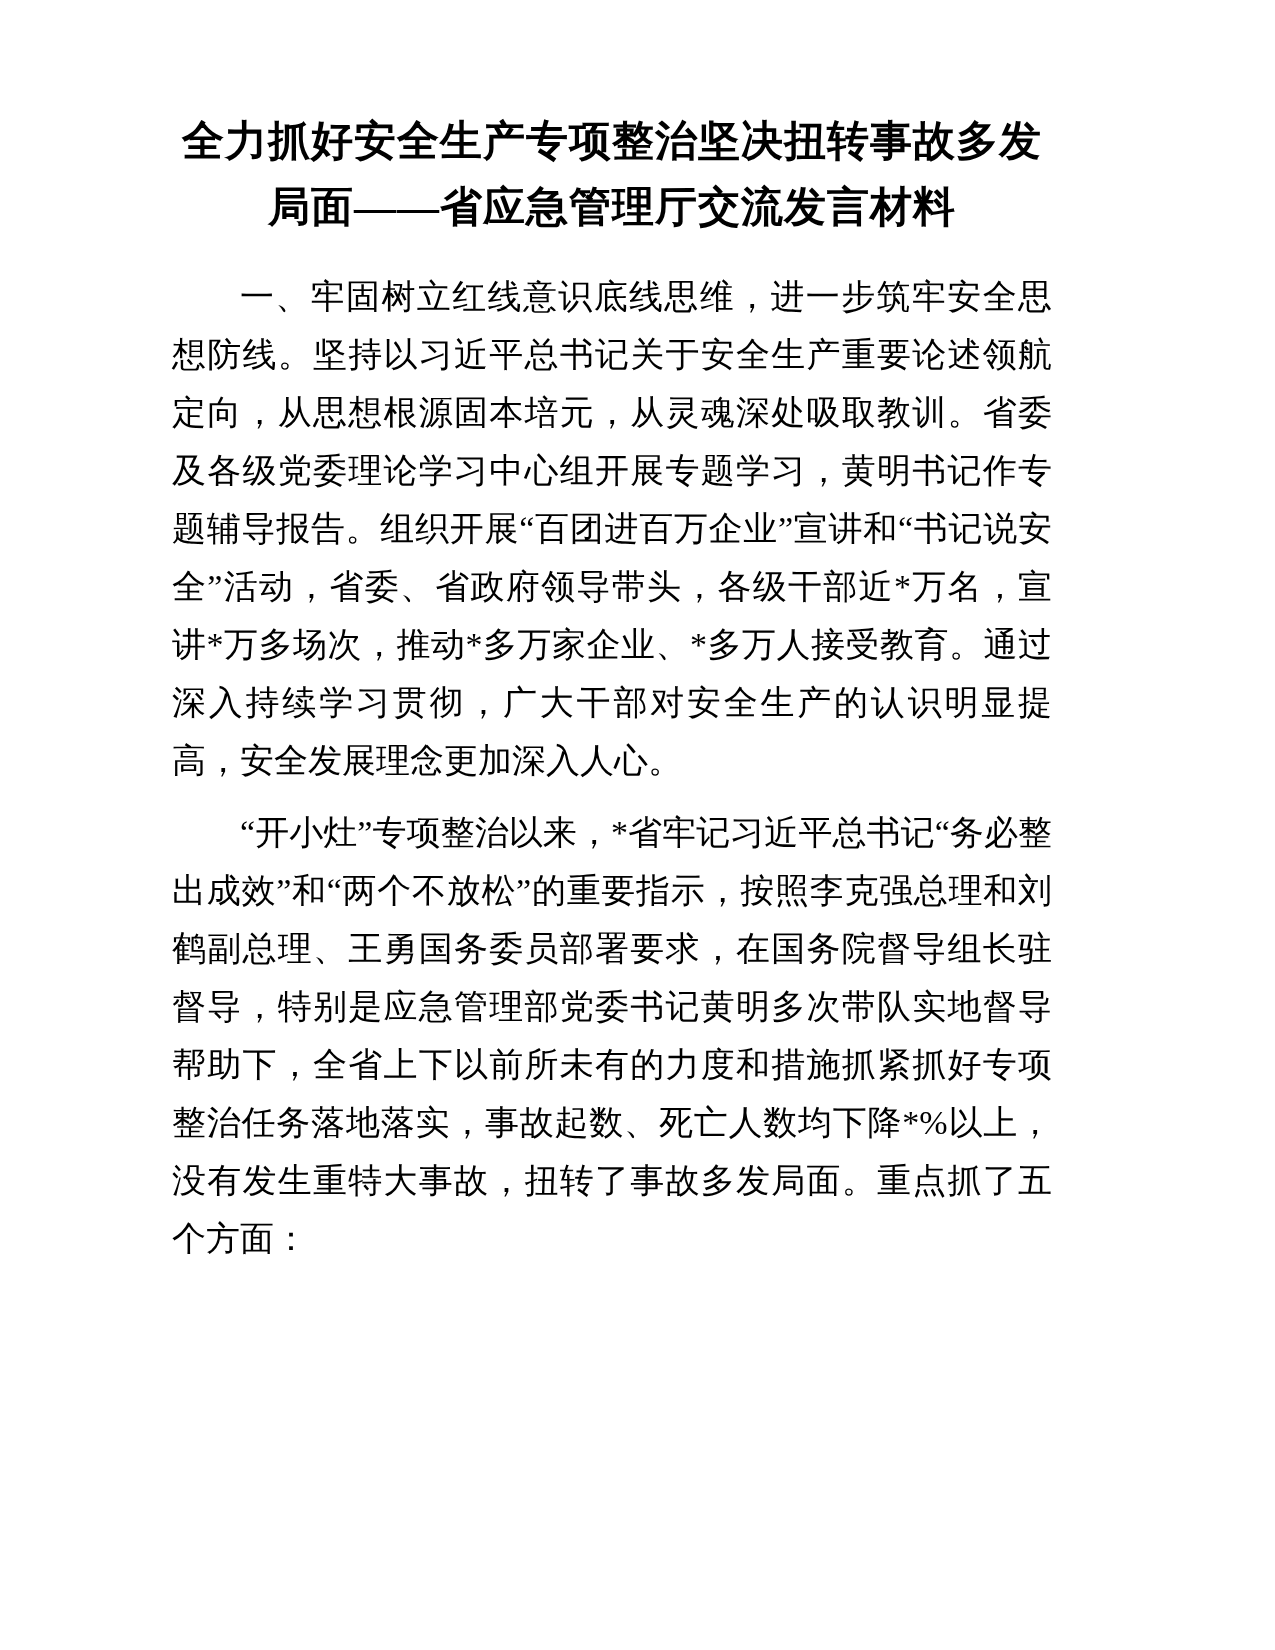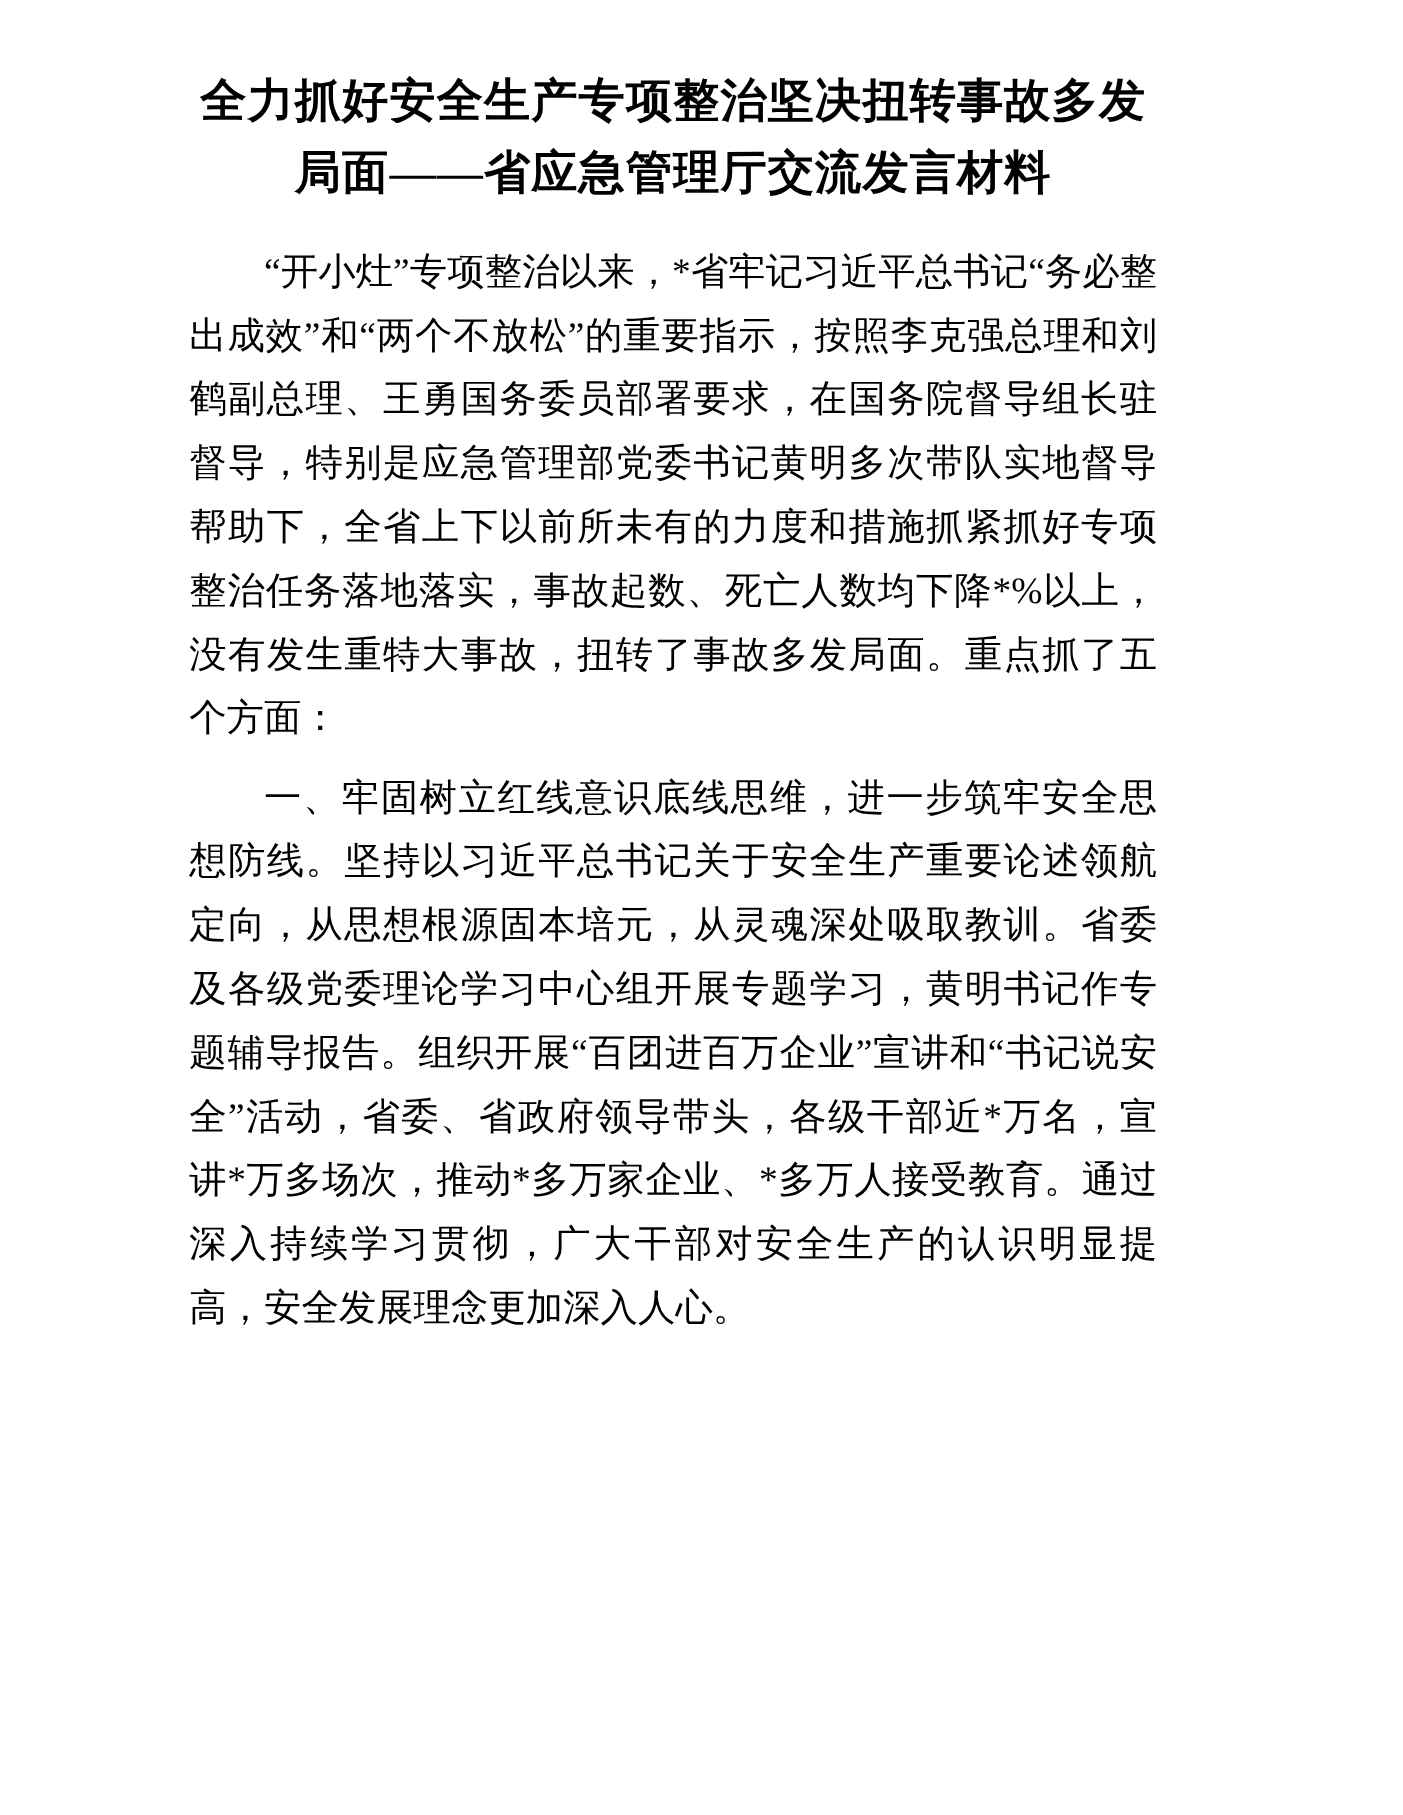--- a/index.html
+++ b/index.html
@@ -7,21 +7,21 @@
     padding: 0;
     background: #ffffff;
   }
   .page {
     position: relative;
     width: 1275px;
     height: 1650px;
     margin: 0 auto;
     background: #ffffff;
     box-sizing: border-box;
-    padding: 59px 223px 60px 172px;
+    padding: 108px 223px 60px 172px;
     overflow: hidden;
     font-family: "Liberation Serif", "DejaVu Serif", serif;
     color: #000000;
   }
   .doc-title {
     font-size: 42px;
     font-weight: 700;
     line-height: 66px;
     text-align: center;
     letter-spacing: 1px;
@@ -37,16 +37,16 @@
     word-break: break-all;
   }
 </style>
 </head>
 <body>
 
 <div class="page">
   <h1 class="doc-title">全力抓好安全生产专项整治坚决扭转事故多发局面——省应急管理厅交流发言材料</h1>
 
   <div class="doc-body">
+    <p>一、牢固树立红线意识底线思维，进一步筑牢安全思想防线。坚持以习近平总书记关于安全生产重要论述领航定向，从思想根源固本培元，从灵魂深处吸取教训。省委及各级党委理论学习中心组开展专题学习，黄明书记作专题辅导报告。组织开展“百团进百万企业”宣讲和“书记说安全”活动，省委、省政府领导带头，各级干部近*万名，宣讲*万多场次，推动*多万家企业、*多万人接受教育。通过深入持续学习贯彻，广大干部对安全生产的认识明显提高，安全发展理念更加深入人心。</p>
     <p>“开小灶”专项整治以来，*省牢记习近平总书记“务必整出成效”和“两个不放松”的重要指示，按照李克强总理和刘鹤副总理、王勇国务委员部署要求，在国务院督导组长驻督导，特别是应急管理部党委书记黄明多次带队实地督导帮助下，全省上下以前所未有的力度和措施抓紧抓好专项整治任务落地落实，事故起数、死亡人数均下降*%以上，没有发生重特大事故，扭转了事故多发局面。重点抓了五个方面：</p>
-    <p>一、牢固树立红线意识底线思维，进一步筑牢安全思想防线。坚持以习近平总书记关于安全生产重要论述领航定向，从思想根源固本培元，从灵魂深处吸取教训。省委及各级党委理论学习中心组开展专题学习，黄明书记作专题辅导报告。组织开展“百团进百万企业”宣讲和“书记说安全”活动，省委、省政府领导带头，各级干部近*万名，宣讲*万多场次，推动*多万家企业、*多万人接受教育。通过深入持续学习贯彻，广大干部对安全生产的认识明显提高，安全发展理念更加深入人心。</p>
   </div>
 </div>
 
 </body></html>

